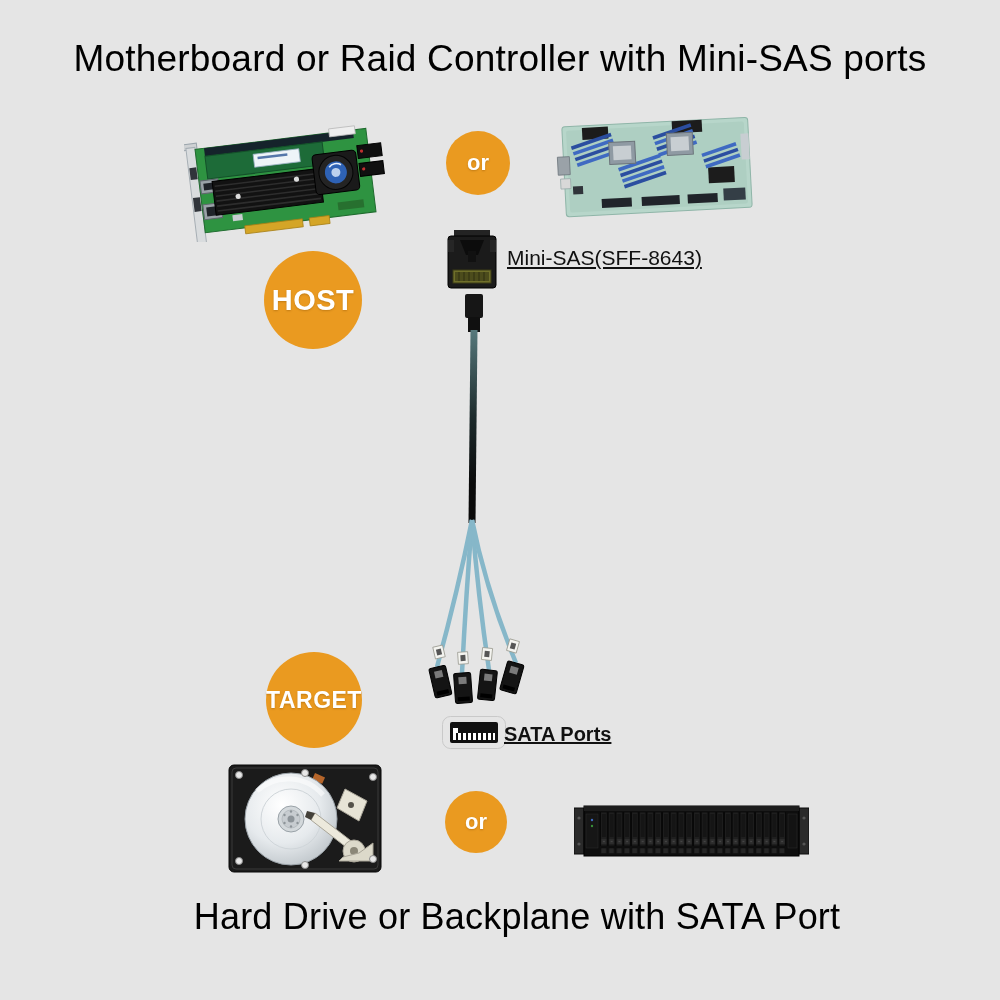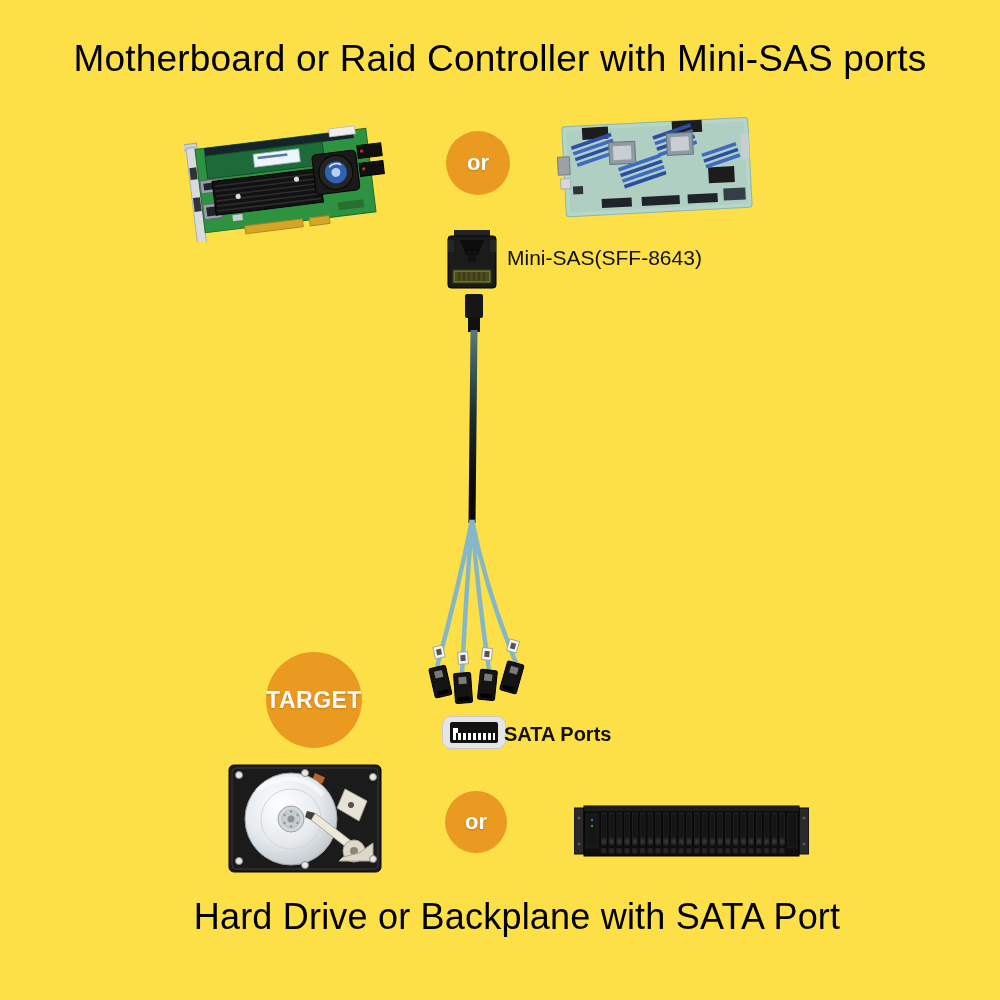--- a/index.html
+++ b/index.html
@@ -1,25 +1,25 @@
 <!DOCTYPE html>
 <html><head>
 <meta charset="utf-8">
 <style>
   html,body{margin:0;padding:0;background:#fff;}
-  .canvas{position:relative;width:1000px;height:1000px;background:#fde047;overflow:hidden;
+  .canvas{position:relative;width:1000px;height:1000px;background:#e5e5e5;overflow:hidden;
           font-family:"Liberation Sans",sans-serif;}
   .abs{position:absolute;}
   .title{width:1000px;text-align:center;color:#000;font-size:37px;letter-spacing:.2px;}
   .circle{border-radius:50%;background:#EA9A20;display:flex;align-items:center;justify-content:center;
           color:#fff;font-weight:bold;text-shadow:0 1px 2px rgba(120,70,0,.35);}
   .or-circle{font-size:22px;font-weight:600;}
   .host-circle{font-size:29px;letter-spacing:.5px;}
   .target-circle{font-size:23px;letter-spacing:.5px;}
-  .small-label{color:#111;white-space:nowrap;}
+  .small-label{color:#111;white-space:nowrap;text-decoration:underline;}
   .minisas-label{font-size:21px;}
   .sata-label{font-size:20px;font-weight:600;}
   svg{display:block;}
 </style>
 </head>
 <body>
 
 <div class="canvas">
 
   <div class="abs title" style="top:38px;left:0;">Motherboard or Raid Controller with Mini-SAS ports</div>
@@ -102,20 +102,23 @@
       <rect x="4" y="62" width="10" height="10" fill="#d8d8d8" stroke="#9aa" stroke-width="0.8"></rect>
       <rect x="16" y="70" width="10" height="8" fill="#30343a"></rect>
       <rect x="44" y="84" width="30" height="9" fill="#20242a"></rect>
       <rect x="84" y="84" width="38" height="9" fill="#20242a"></rect>
       <rect x="130" y="84" width="30" height="9" fill="#20242a"></rect>
       <rect x="166" y="80" width="22" height="12" fill="#343e46"></rect>
       <rect x="186" y="26" width="8" height="26" fill="#c8ced2"></rect>
     </g>
   </svg>
 
+  <div class="abs circle host-circle" style="left:264px;top:251px;width:98px;height:98px;">
+    <span>HOST</span>
+  </div>
 
   <svg class="abs" style="left:446px;top:228px;" width="52" height="66" viewBox="0 0 52 66">
     <rect x="8" y="2" width="36" height="10" fill="#232323"></rect>
     <rect x="2" y="8" width="48" height="52" rx="3" fill="#1b1b1b" stroke="#000"></rect>
     <rect x="2" y="12" width="6" height="12" fill="#262626"></rect>
     <rect x="44" y="12" width="6" height="12" fill="#262626"></rect>
     <path d="M14 12 L38 12 L32 27 L20 27 Z" fill="#0c0c0c"></path>
     <rect x="22" y="23" width="8" height="11" fill="#111"></rect>
     <rect x="7" y="42" width="38" height="13" fill="#6f6f2a" stroke="#3c3c17"></rect>
     <rect x="9" y="44" width="34" height="9" fill="#4c4c1c"></rect>

